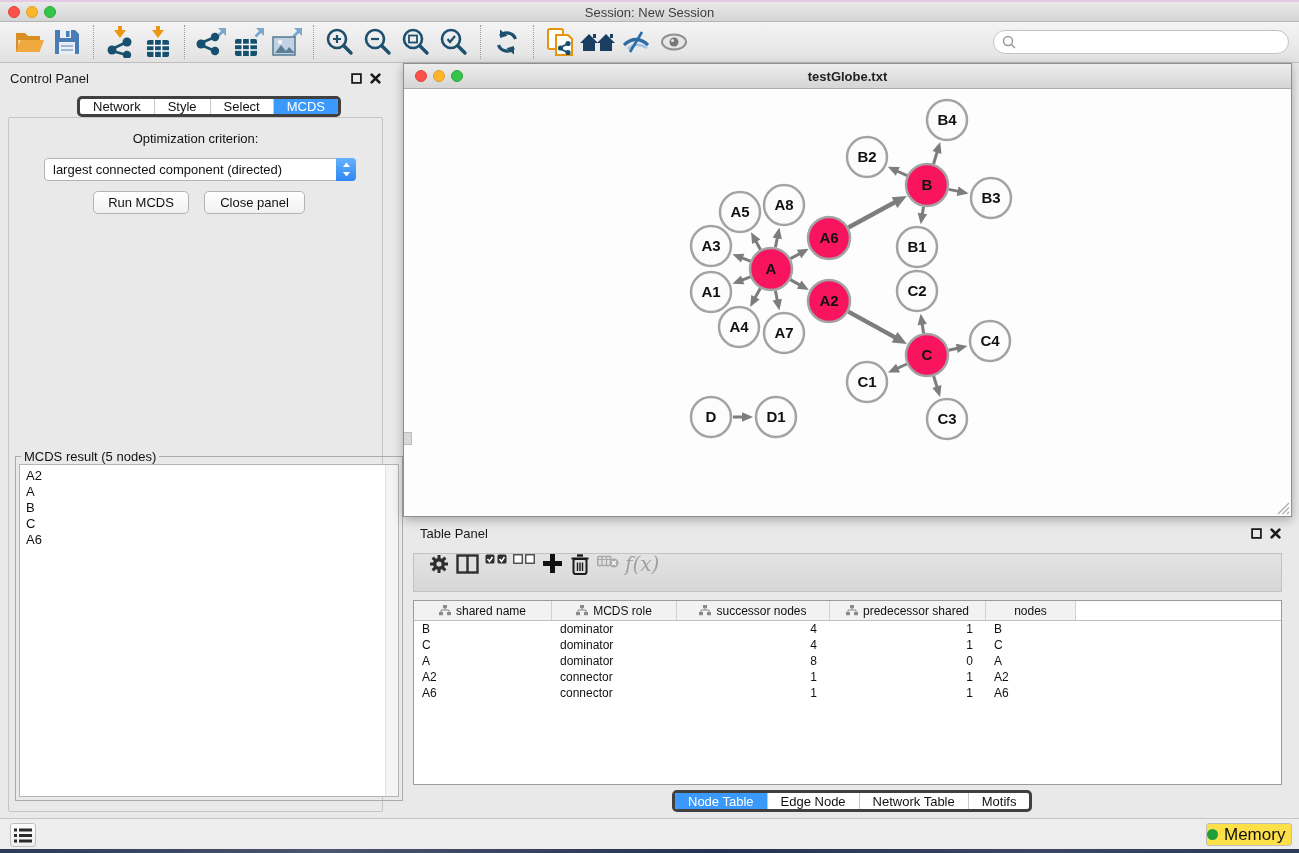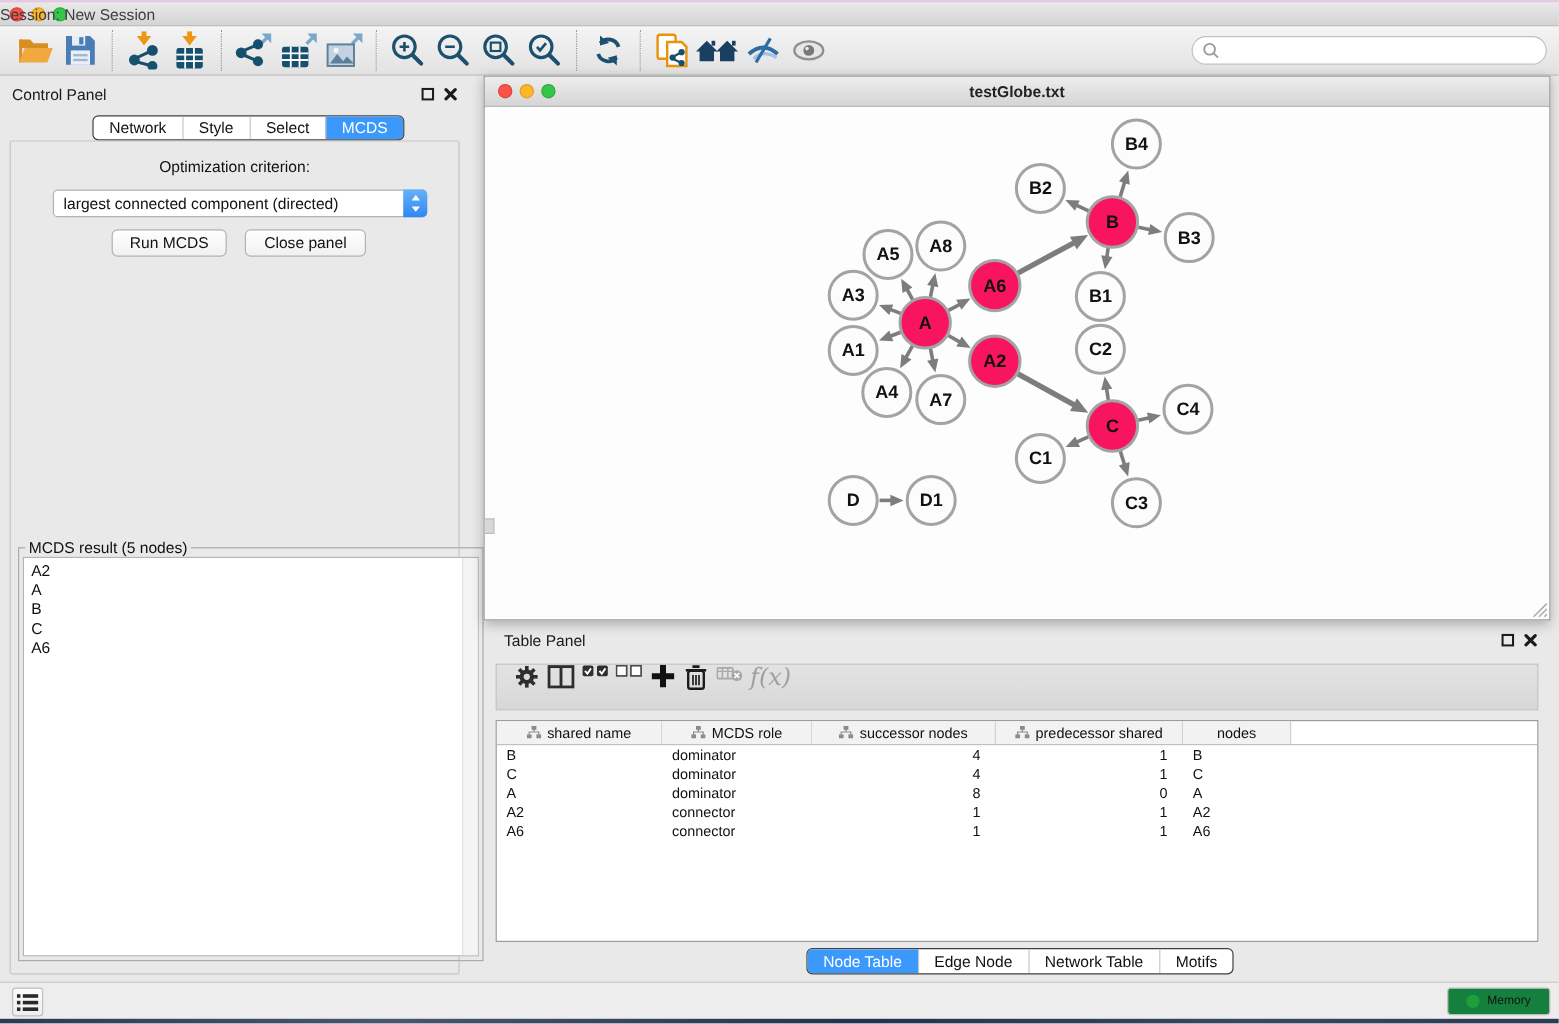--- a/index.html
+++ b/index.html
@@ -7,42 +7,42 @@
   body {
     position: relative; overflow: hidden;
     background:#E9E9E9;
     font-family:"Liberation Sans", sans-serif;
     color:#111;
   }
   
   .titlebar{position:absolute;left:0;top:0;width:1299px;height:22px;
     background:linear-gradient(#E9E9E9,#D4D4D4);
     border-top:2px solid #E3C9E4;border-bottom:1px solid #B5B5B5;}
-  .tb-title{position:absolute;left:0;right:0;top:2px;text-align:left;font-size:13px;color:#3E3E3E;line-height:18px;}
+  .tb-title{position:absolute;left:0;right:0;top:2px;text-align:center;font-size:13px;color:#3E3E3E;line-height:18px;}
   .lights{position:absolute;left:8px;top:4px;display:flex;gap:6px;}
   .dot{width:12px;height:12px;border-radius:50%;}
   .dot.red{background:#FB5149;border:1px solid #DF443E;}
   .dot.yellow{background:#FDB52A;border:1px solid #DFA023;}
   .dot.green{background:#34C649;border:1px solid #2DA83D;}
   
   .toolbar{position:absolute;left:0;top:22px;width:1299px;height:41px;
     background:linear-gradient(#F4F4F4,#E2E2E2);border-bottom:1px solid #BEBEBE;
     display:flex;align-items:center;padding:0 10px;}
   .tb-btn{width:38px;height:38px;display:flex;align-items:center;justify-content:center;flex:0 0 auto;}
   .tb-sep{width:0;height:34px;border-left:1px dotted #999;margin:0 7px;flex:0 0 auto;}
   .search-wrap{margin-left:auto;width:296px;height:24px;background:#fff;border:1px solid #C2C2C2;
     border-radius:13px;display:flex;align-items:center;padding:0 8px;gap:5px;}
   .search-wrap input{border:none;outline:none;flex:1;font-size:13px;font-family:inherit;background:transparent;}
   
   #control-panel{position:absolute;left:0;top:63px;width:391px;height:755px;}
   .panel-title{position:absolute;left:10px;top:8px;font-size:13px;color:#1A1A1A;}
   .panel-icons{position:absolute;top:10px;display:flex;gap:8px;align-items:center;}
   #control-panel .panel-icons{right:10px;}
   #cp-tabs{position:absolute;left:77px;top:33px;height:21px;}
-  .segmented{display:flex;border:1px solid #404040;border-radius:5px;background:#fff;overflow:hidden;}
+  .segmented{display:flex;border:3px solid #404040;border-radius:5px;background:#fff;overflow:hidden;}
   .segmented .seg{display:flex;align-items:center;justify-content:center;padding:0 13px;font-size:13px;border-left:1px solid #C9C9C9;}
   .segmented .seg:first-child{border-left:none;}
   .segmented .seg.active{background:#3B99FC;color:#fff;}
   #cp-pane{position:absolute;left:8px;top:54px;width:375px;height:695px;background:#E9E9E9;
     border:1px solid #C6C6C6;border-radius:2px;}
   #opt-label{position:absolute;left:0;right:0;top:13px;text-align:center;font-size:13px;}
   #criterion{position:absolute;left:35px;top:40px;width:312px;height:23px;background:#fff;
     border:1px solid #B3B3B3;border-radius:4px;display:flex;align-items:center;padding-left:8px;font-size:13px;}
   #criterion .stepper{position:absolute;right:-1px;top:-1px;bottom:-1px;width:20px;
     background:linear-gradient(#66B1FC,#2F87F3);border-radius:0 4px 4px 0;
@@ -84,22 +84,22 @@
   .c0{width:138px;} .c1{width:125px;} .c2{width:153px;} .c3{width:156px;} .c4{width:90px;}
   .trow{display:flex;height:16px;align-items:center;font-size:12px;}
   .td{height:16px;line-height:16px;border-right:1px solid transparent;}
   .al-left{text-align:left;padding-left:8px;}
   .al-right{text-align:right;padding-right:12px;}
   #tp-tabs{position:absolute;left:269px;top:270px;height:22px;}
   
   #status-bar{position:absolute;left:0;top:818px;width:1299px;height:31px;background:#EDEDED;border-top:1px solid #C6C6C6;}
   #list-btn{position:absolute;left:10px;top:4px;width:26px;height:24px;background:linear-gradient(#FCFCFC,#EEEEEE);
     border:1px solid #BFBFBF;border-radius:3px;display:flex;align-items:center;justify-content:center;}
-  #memory-btn{position:absolute;right:7px;top:4px;width:86px;height:23px;background:#15803d;border:1px solid #BEBEBE;
-    border-radius:3px;display:flex;align-items:center;justify-content:center;gap:6px;font-size:10px;}
+  #memory-btn{position:absolute;right:7px;top:4px;width:86px;height:23px;background:#fde047;border:1px solid #BEBEBE;
+    border-radius:3px;display:flex;align-items:center;gap:6px;font-size:17px;}
   #memory-dot{width:11px;height:11px;border-radius:50%;background:#1F9E3D;}
   #wallpaper-sliver{position:absolute;left:0;top:849px;width:1299px;height:4px;
     background:linear-gradient(90deg,#2C3A57,#4A556E 25%,#243150 55%,#3A4663 80%,#2C3A57);}
 </style>
 </head>
 <body>
 
 <div class="titlebar">
   <div class="lights">
     <span class="dot red"></span>

